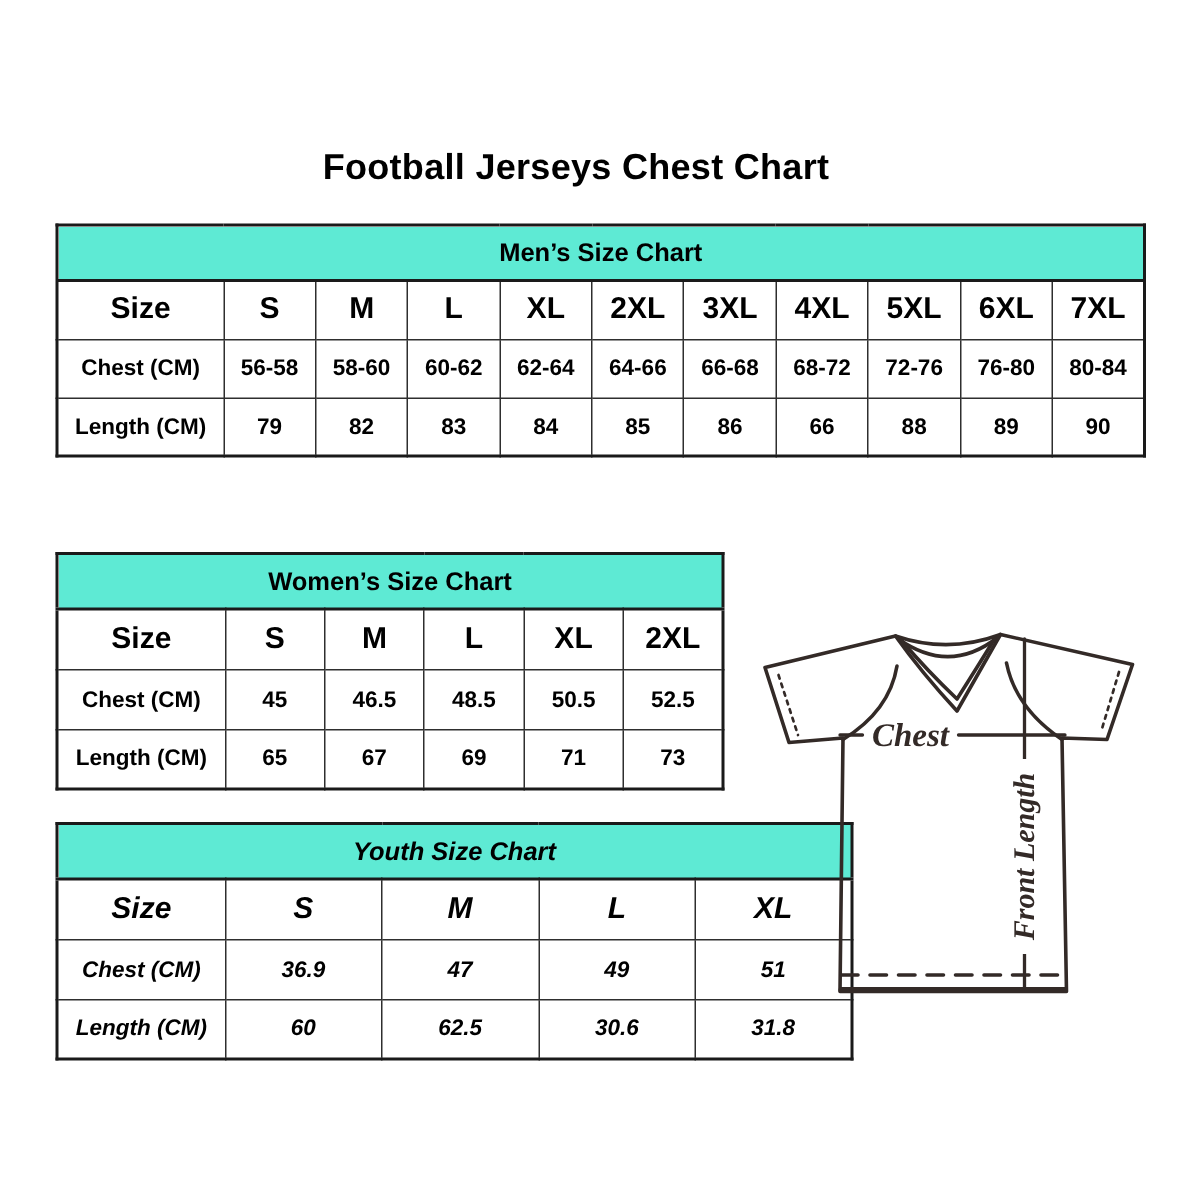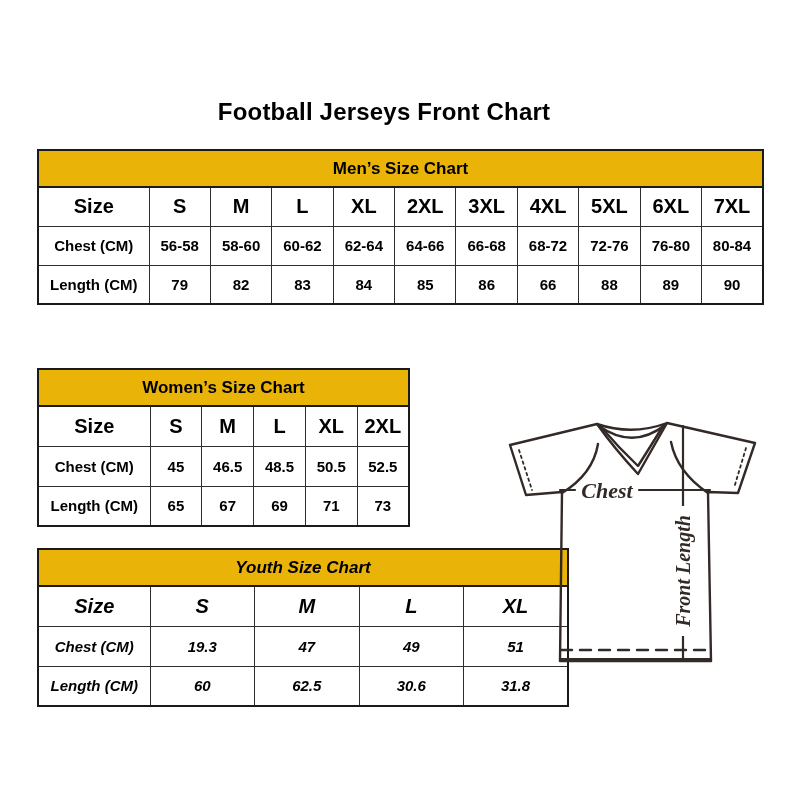--- a/index.html
+++ b/index.html
@@ -15,37 +15,37 @@
     position:absolute; border-collapse:collapse; table-layout:fixed;
     border:2px solid #1a1a1a;
   }
   table.size-table td {
     border:1px solid #2e2e2e;
     text-align:center; vertical-align:middle;
     font-weight:bold; font-size:15px; padding:0;
     height:40px; overflow:hidden; white-space:nowrap;
   }
   table.size-table tr.title-row td {
-    background:#eab308; font-size:17px; height:37px;
+    background:#5eead4; font-size:17px; height:37px;
     border-bottom:2px solid #1a1a1a;
   }
   table.size-table tr.head-row td { font-size:20px; }
 
   #mens-table   { left:37px; top:149px; width:727px; }
   #mens-table td { height:39px; }
   #mens-table tr.title-row td { height:37px; }
-  #womens-table { left:37px; top:368px; width:373px; }
+  #womens-table { left:37px; top:368px; width:446px; }
   #youth-table  { left:37px; top:548px; width:532px;font-style:italic; }
 
   #jersey-wrap { position:absolute; left:502px; top:416px; width:260px; height:250px; }
 </style>
 </head>
 <body>
 
-<div class="page-title">Football Jerseys Front Chart</div>
+<div class="page-title">Football Jerseys Chest Chart</div>
 
 <table id="mens-table" class="size-table">
     <colgroup>
       <col style="width: 111px;">
       <col>
       <col>
       <col>
       <col>
       <col>
       <col>
@@ -152,21 +152,21 @@
       </tr>
       <tr class="head-row">
         <td>Size</td>
         <td>S</td>
         <td>M</td>
         <td>L</td>
         <td>XL</td>
       </tr>
       <tr>
         <td>Chest (CM)</td>
-        <td>19.3</td>
+        <td>36.9</td>
         <td>47</td>
         <td>49</td>
         <td>51</td>
       </tr>
       <tr>
         <td>Length (CM)</td>
         <td>60</td>
         <td>62.5</td>
         <td>30.6</td>
         <td>31.8</td>

